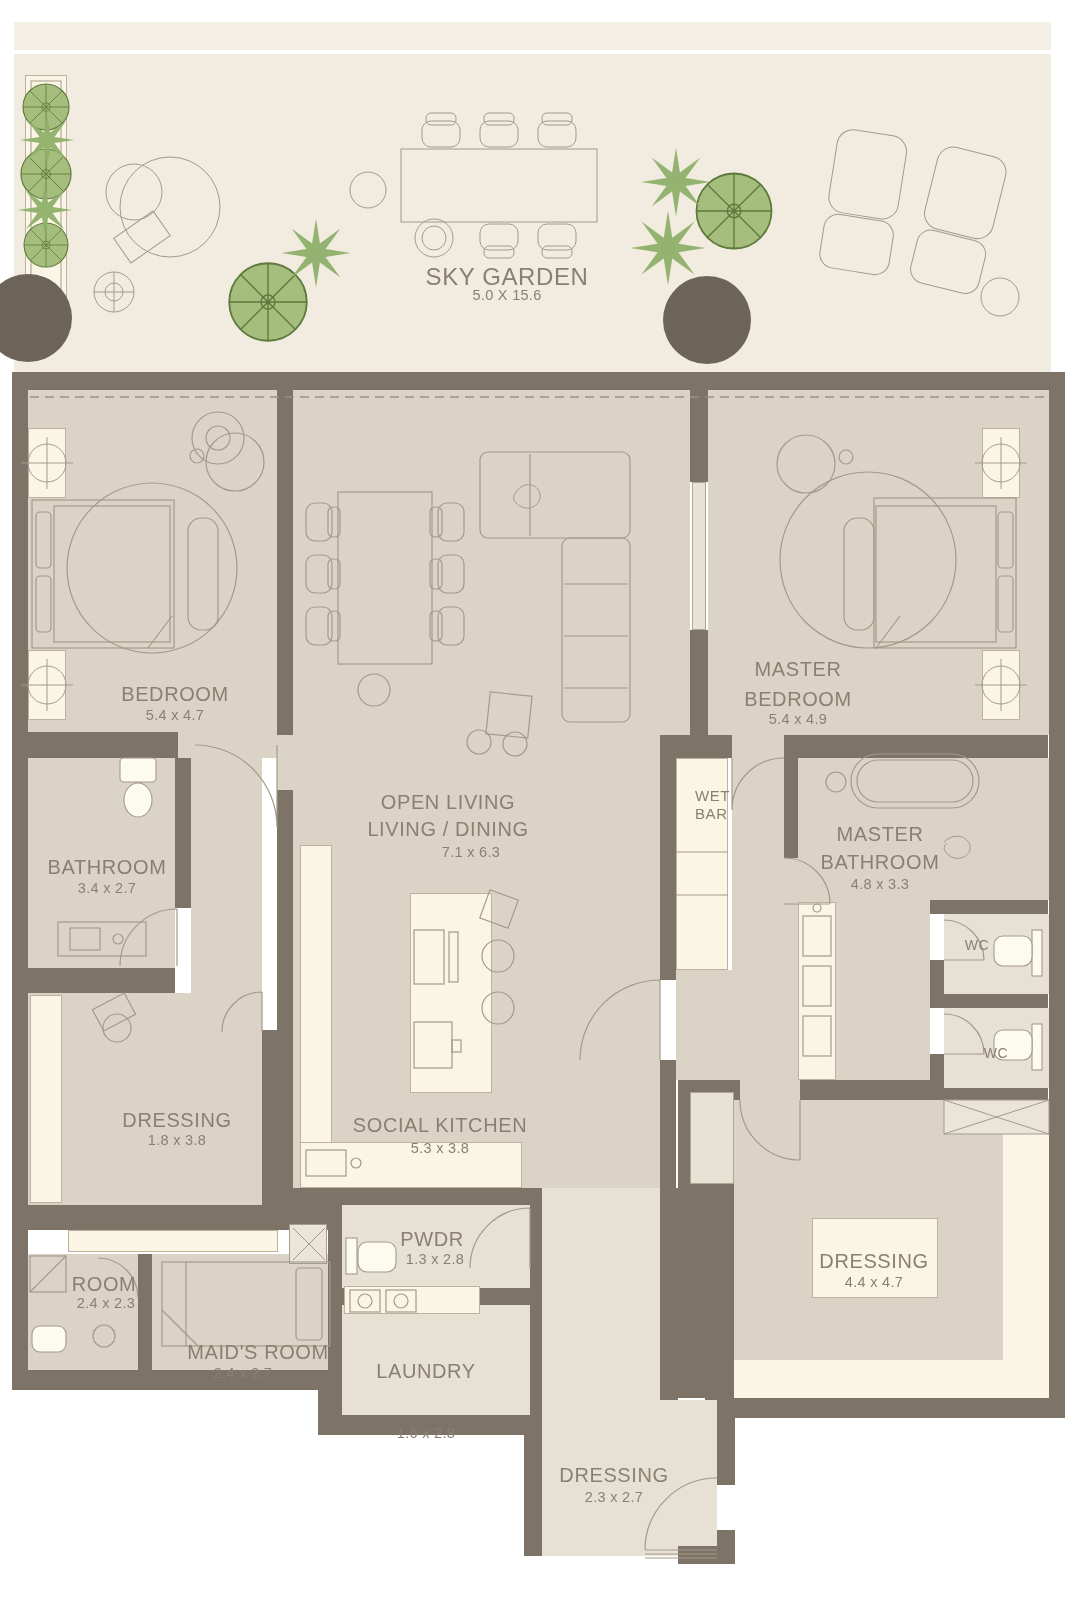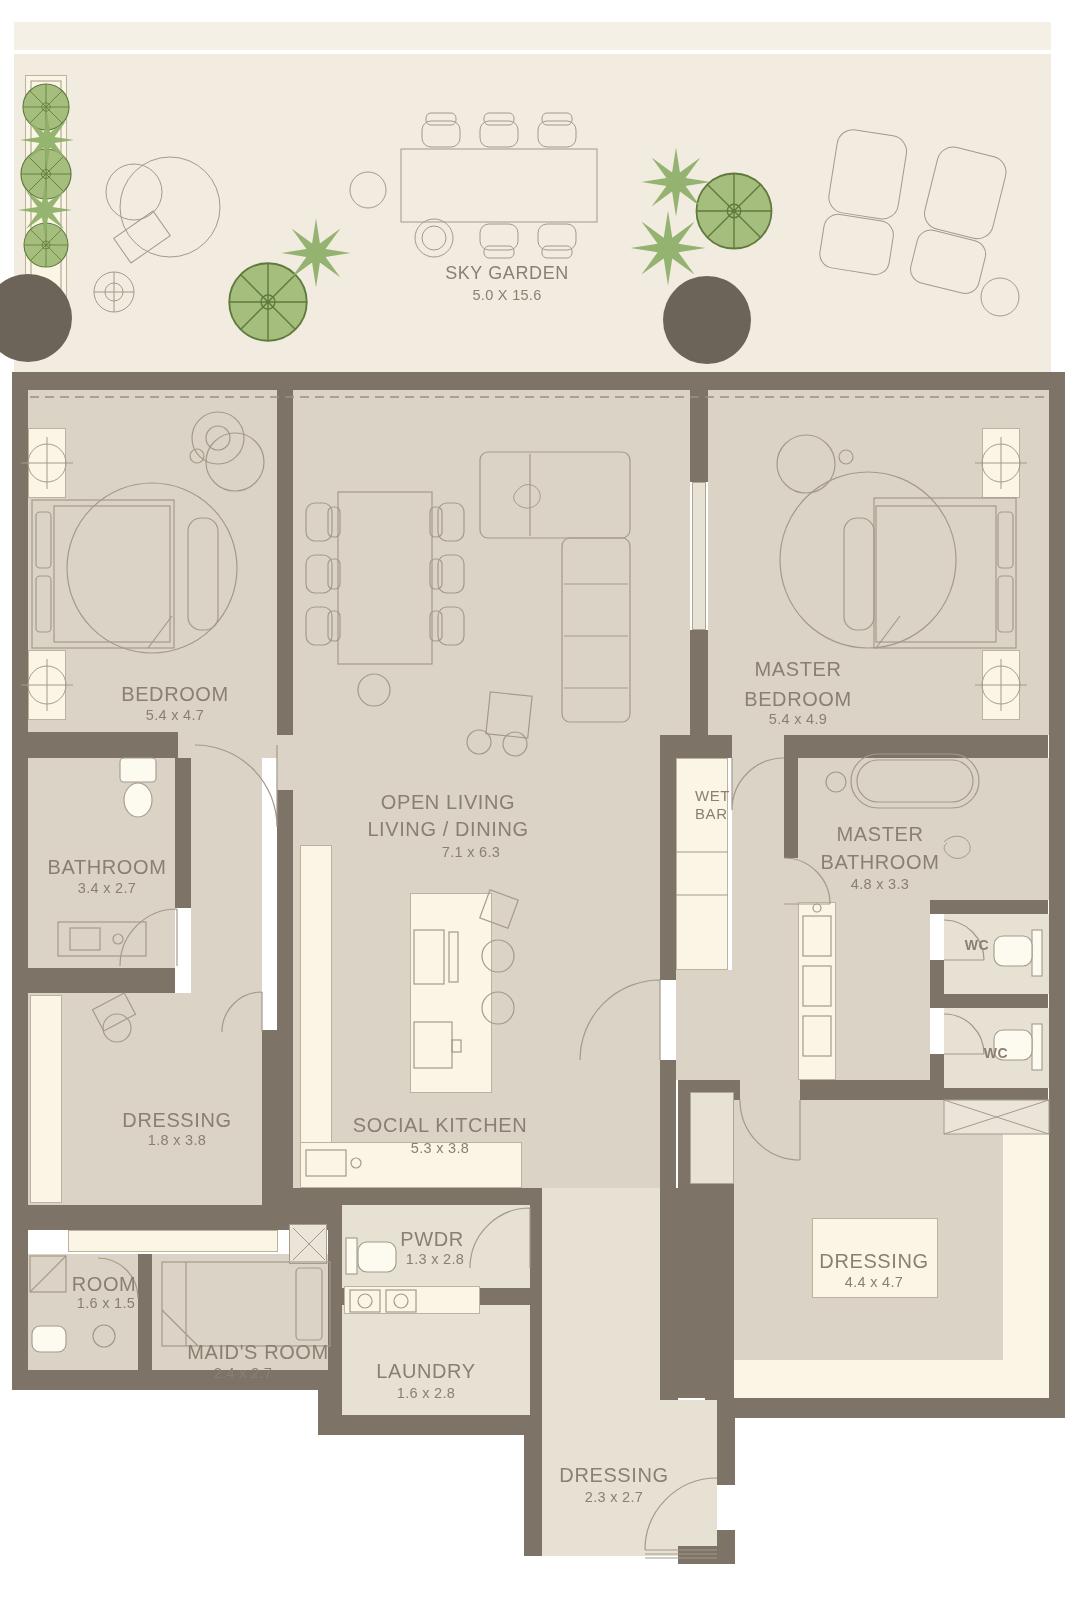--- a/index.html
+++ b/index.html
@@ -18,21 +18,21 @@
   .fl {background:var(--floor-light);}
   .c  {background:var(--cream);border:1px solid #bdb29e;}
   .cn {background:var(--cream);}
   .xb {background:#eae5d8;border:1px solid #a59c8d;}
   .sp2{background:#e8e2d4;border:1px solid #b0a694;}
   .layer{position:absolute;left:0;top:0;width:1077px;height:1609px;pointer-events:none;}
   .lbl{position:absolute;transform:translateX(-50%);font-size:20px;color:var(--text);
        letter-spacing:.6px;white-space:nowrap;line-height:1.1;}
   .dim{font-size:14.5px;letter-spacing:.3px;}
   .small{font-size:15px;}
-  .tiny{font-size:14px;font-weight:bold;}
+  .tiny{font-size:14px;}
   .wetl{transform:none;}
   svg .ln{stroke:var(--line);fill:none;stroke-width:1.2;}
   svg .thin{stroke:var(--line);fill:none;stroke-width:1;}
   svg .wfix{fill:var(--fixture);stroke:var(--line);stroke-width:1.1;}
   svg .dash{stroke:#9a9082;fill:none;stroke-width:1.6;stroke-dasharray:9 6;}
   svg .dkc{fill:var(--dark-circle);stroke:none;}
   svg .spf{fill:var(--green-2);opacity:.95;stroke:none;}
 </style>
 </head>
 <body>
@@ -334,21 +334,21 @@
 
     <g class="thin">
       <use href="#ts" transform="translate(47,463)" fill="none"></use>
       <use href="#ts" transform="translate(47,685)" fill="none"></use>
       <use href="#ts" transform="translate(1001,463)" fill="none"></use>
       <use href="#ts" transform="translate(1001,685)" fill="none"></use>
       <path d="M293,1228 L325,1260 M325,1228 L293,1260"></path>
     </g>
   </svg>
 
-  <div class="lbl" style="left:507px;top:264px;font-size:18px">SKY GARDEN</div>
+  <div class="lbl" style="left:507px;top:264px;font-size:24px">SKY GARDEN</div>
   <div class="lbl dim" style="left:507px;top:288px">5.0 X 15.6</div>
 
   <div class="lbl" style="left:175px;top:683px">BEDROOM</div>
   <div class="lbl dim" style="left:175px;top:708px">5.4 x 4.7</div>
 
   <div class="lbl" style="left:448px;top:791px">OPEN LIVING</div>
   <div class="lbl" style="left:448px;top:818px">LIVING / DINING</div>
   <div class="lbl dim" style="left:471px;top:845px">7.1 x 6.3</div>
 
   <div class="lbl" style="left:798px;top:658px">MASTER</div>
@@ -371,27 +371,27 @@
   <div class="lbl" style="left:177px;top:1109px">DRESSING</div>
   <div class="lbl dim" style="left:177px;top:1133px">1.8 x 3.8</div>
 
   <div class="lbl" style="left:440px;top:1114px">SOCIAL KITCHEN</div>
   <div class="lbl dim" style="left:440px;top:1141px">5.3 x 3.8</div>
 
   <div class="lbl" style="left:432px;top:1228px">PWDR</div>
   <div class="lbl dim" style="left:435px;top:1252px">1.3 x 2.8</div>
 
   <div class="lbl" style="left:104px;top:1273px">ROOM</div>
-  <div class="lbl dim" style="left:106px;top:1296px">1.6 x 1.5</div>
+  <div class="lbl dim" style="left:106px;top:1296px">2.4 x 2.3</div>
 
   <div class="lbl" style="left:258px;top:1341px">MAID'S ROOM</div>
   <div class="lbl dim" style="left:243px;top:1366px">2.4 x 2.7</div>
 
   <div class="lbl" style="left:426px;top:1360px">LAUNDRY</div>
-  <div class="lbl dim" style="left:426px;top:1386px">1.6 x 2.8</div>
+  <div class="lbl dim" style="left:426px;top:1426px">1.6 x 2.8</div>
 
   <div class="lbl" style="left:874px;top:1250px">DRESSING</div>
   <div class="lbl dim" style="left:874px;top:1275px">4.4 x 4.7</div>
 
   <div class="lbl" style="left:614px;top:1464px">DRESSING</div>
   <div class="lbl dim" style="left:614px;top:1490px">2.3 x 2.7</div>
 
 </div>
 
 </body></html>

